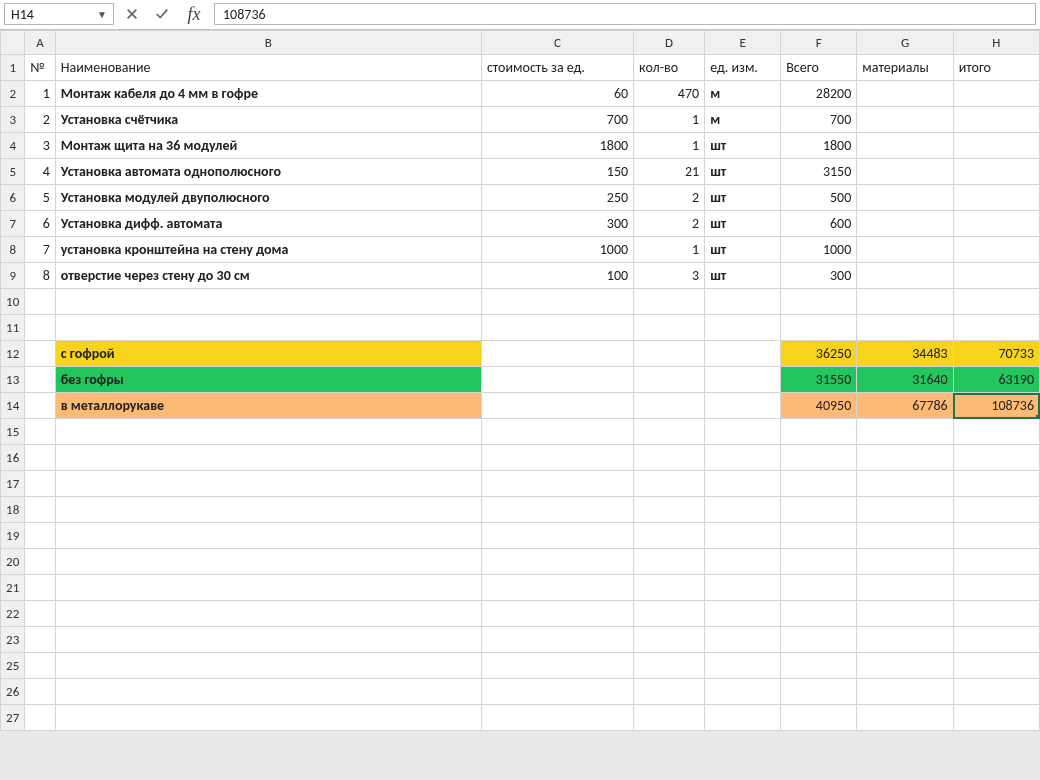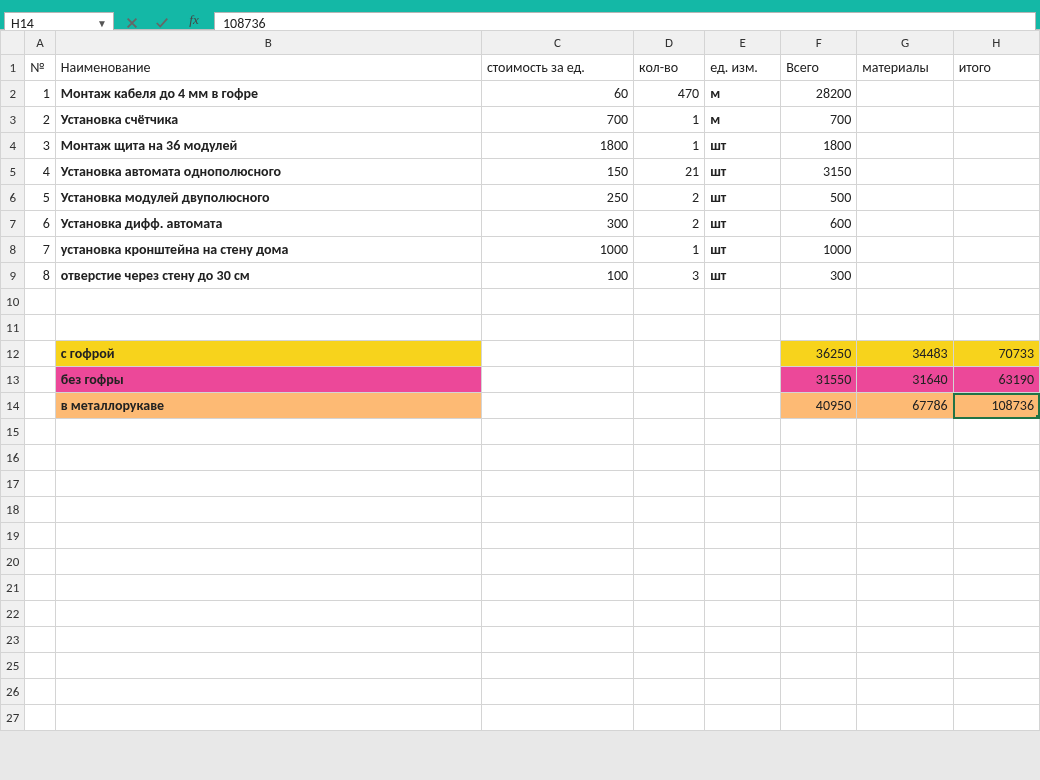--- a/index.html
+++ b/index.html
@@ -6,26 +6,26 @@
   body {
     margin: 0;
     font-family: Calibri, "Segoe UI", Arial, sans-serif;
     font-size: 14px;
     background: #e8e8e8;
     color: #222;
     user-select: none;
   }
   .formula-bar {
     display: flex;
-    align-items: flex-start;
+    align-items: flex-end;
     height: 30px;
-    background: #14b8a6;
+    background: #ffffff;
     border-bottom: 1px solid #c0c0c0;
     gap: 6px;
-    padding: 12px 4px;
+    padding: 4px 4px;
   }
   .name-box {
     width: 110px;
     height: 22px;
     background: #fff;
     border: 1px solid #b5b5b5;
     padding: 1px 6px;
     display: flex;
     align-items: center;
     justify-content: space-between;
@@ -34,21 +34,21 @@
   .name-box .chev { font-size: 10px; color: #555; }
   .tb-btn {
     width: 24px; height: 22px;
     display: flex; align-items: center; justify-content: center;
     color: #555;
     cursor: pointer;
   }
   .fx-box {
     font-style: italic;
     font-family: "Times New Roman", serif;
-    font-size: 13px;
+    font-size: 18px;
     color: #444;
     width: 28px;
     text-align: center;
   }
   .formula-input {
     flex: 1;
     height: 22px;
     background: #fff;
     border: 1px solid #b5b5b5;
     padding: 1px 8px;
@@ -98,21 +98,21 @@
   col.cC { width: 150px; }
   col.cD { width: 70px; }
   col.cE { width: 75px; }
   col.cF { width: 75px; }
   col.cG { width: 95px; }
   col.cH { width: 85px; }
   .num { text-align: right; }
   .txt { text-align: left; font-weight: bold; }
   .hdr-row td { font-weight: normal; }
   .fill-yellow { background: #f7d31c; }
-  .fill-green  { background: #ec4899; }
+  .fill-green  { background: #22c55e; }
   .fill-orange { background: #fdba74; }
   .sel-cell {
     outline: 2px solid #217346;
     outline-offset: -2px;
     position: relative;
   }
   .sel-cell::after{
     content:"";
     position:absolute;
     right:-3px; bottom:-3px;

